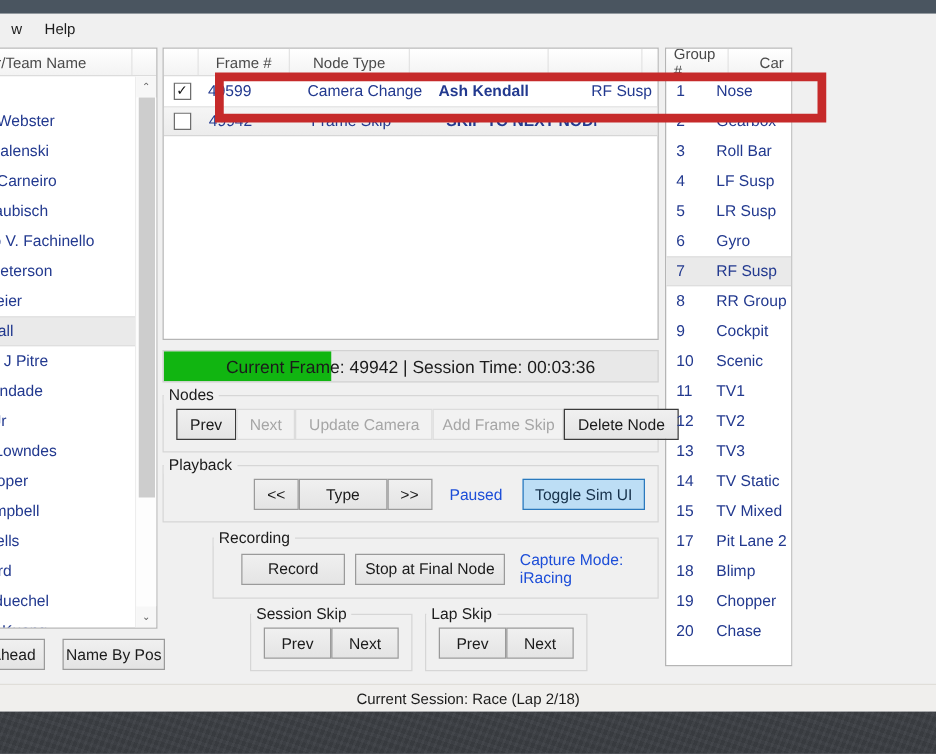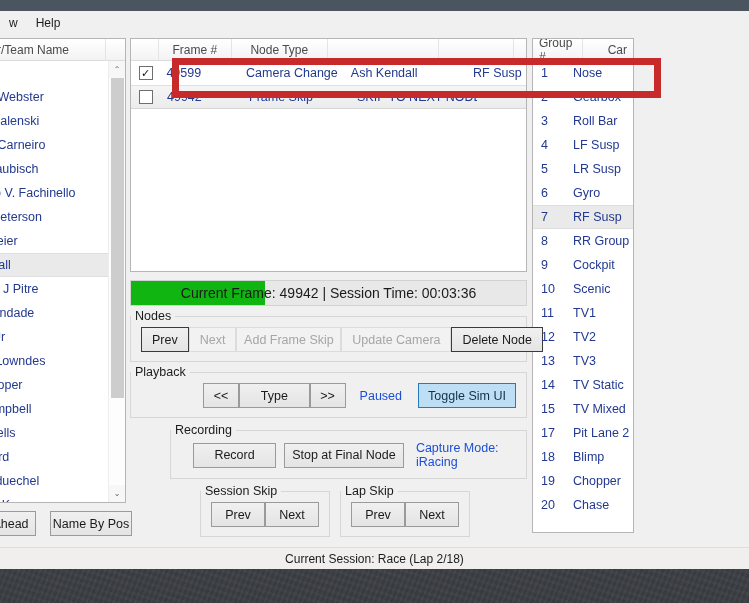--- a/index.html
+++ b/index.html
@@ -205,21 +205,21 @@
   }
   .node-row.alt {
     background: linear-gradient(180deg,#f5f5f5 0%, #ececec 100%);
     border-top: 1px solid #e0e0e0;
     border-bottom: 1px solid #d6d6d6;
   }
   .cell { padding: 0 6px; white-space: nowrap; overflow: hidden; }
   .cell.c-check { width: 30px; display: flex; align-items: center; justify-content: center; }
   .cell.c-frame { width: 82px; }
   .cell.c-type  { width: 108px; }
-  .cell.c-c3    { width: 126px; }
+  .cell.c-c3    { width: 126px; font-weight: bold; }
   .cell.c-c4    { flex: 1 1 auto; }
 
   .cbox {
     width: 14px; height: 14px;
     border: 1px solid #6e6e6e;
     background: #ffffff;
     display: flex; align-items: center; justify-content: center;
     font-size: 11px; color: #111; line-height: 1;
   }
 
@@ -463,22 +463,22 @@
         <div class="fill" id="frame-fill" style="width: 34%; background: rgb(17, 181, 17);"></div>
         <div class="label">Current Frame: 49942 | Session Time: 00:03:36</div>
       </div>
 
       <div class="groupbox" id="nodes-box">
         <div class="gb-title">Nodes</div>
         <div class="gb-row" style="gap:0;">
           <button class="btn btn-prev dark-border">Prev</button>
           <button class="btn btn-next flat">Next</button>
           <div style="width:12px;"></div>
+          <button class="btn btn-upd flat">Update Camera</button>
           <button class="btn btn-afs flat">Add Frame Skip</button>
-          <button class="btn btn-upd flat">Update Camera</button>
           <div style="width:20px;"></div>
           <button class="btn btn-del dark-border">Delete Node</button>
         </div>
       </div>
 
       <div class="groupbox" id="playback-box">
         <div class="gb-title">Playback</div>
         <div class="gb-row" style="padding-left:62px;">
           <button class="btn btn-rew">&lt;&lt;</button>
           <button class="btn btn-play">Type</button>

